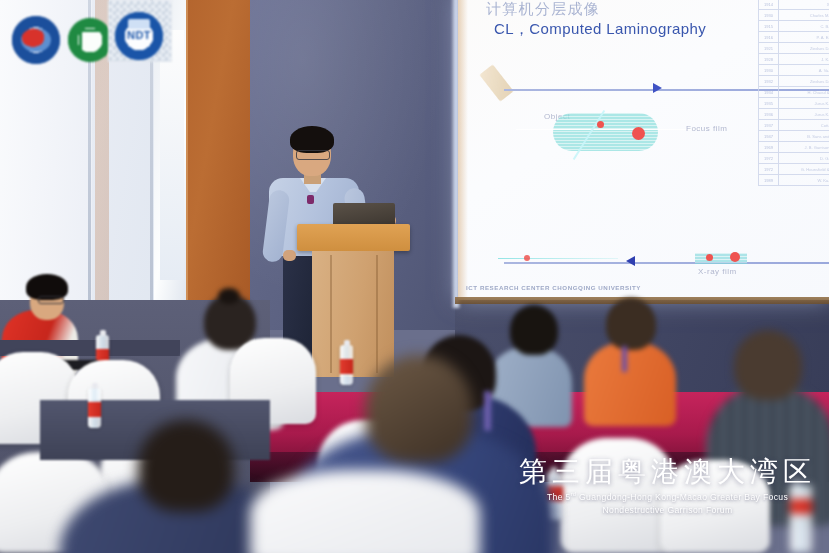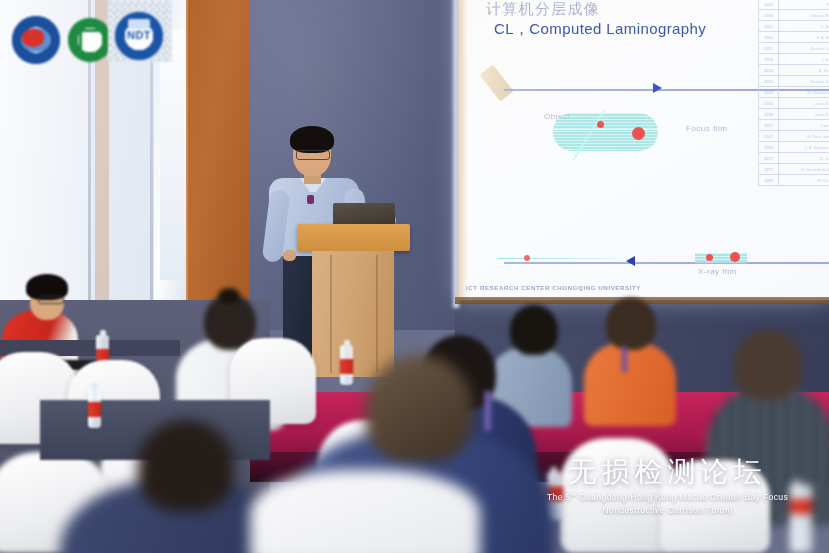--- a/index.html
+++ b/index.html
@@ -414,20 +414,20 @@
          background:linear-gradient(110deg,#3f4a72,#2a3356);"></div>
     <div class="p-head" style="position:absolute;left:18px;top:0;width:96px;height:92px;
          background:#251d18;border-radius:50% 50% 40% 40%;"></div>
   </div>
   <div class="blur4" style="position:absolute;left:250px;top:470px;width:230px;height:95px;
        background:linear-gradient(160deg,#fbfbfc,#e6e8ec);border-radius:45% 45% 8% 8%;"></div>
   <div class="blur3" style="position:absolute;left:-10px;top:300px;width:70px;height:120px;
        background:linear-gradient(120deg,#d44,#a82);opacity:.0;"></div>
 
   <div class="wm">
-    <div class="wm-cn2">无损检测论坛</div>
+    <div class="wm-cn1">第三届粤港澳大湾区</div>
     <div class="wm-en">
       <span>The 5</span><sup>rd</sup><span> Guangdong-Hong Kong-Macao Greater Bay Focus</span><br>
       <span>Nondestructive Garrison Forum</span>
     </div>
   </div>
 
 </div>
 
 </body></html>

